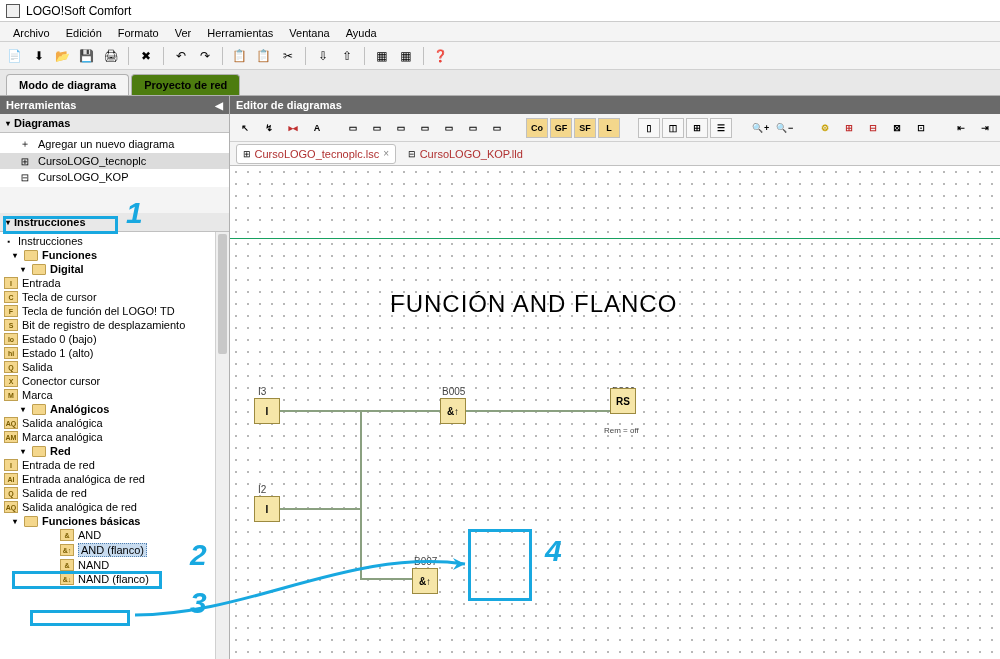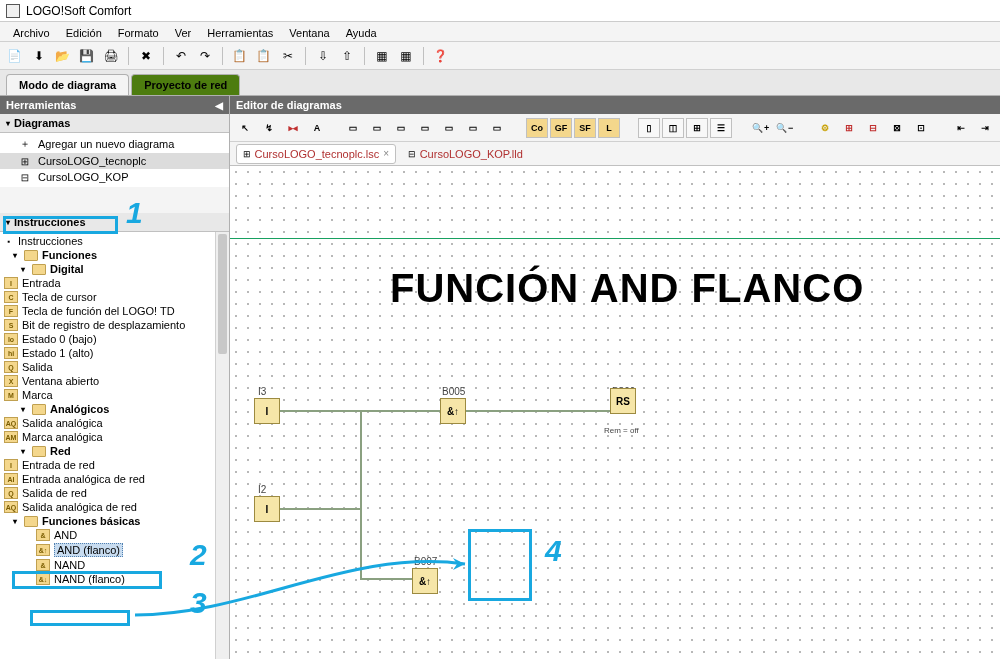--- a/index.html
+++ b/index.html
@@ -35,21 +35,21 @@
   .diag-item .ico { width: 14px; text-align: center; font-size: 10px; }
 
   .tree-wrap { flex: 1; background: #fff; overflow-y: auto; position: relative; }
   .tree { padding: 2px 0; }
   .tree-node { padding: 1px 4px; display: flex; align-items: center; gap: 4px; cursor: pointer; white-space: nowrap; }
   .tree-node.bold { font-weight: bold; }
   .tree-node .caret { width: 10px; font-size: 8px; text-align: center; }
   .tree-node .folder { width: 14px; height: 11px; background: #f4d78c; border: 1px solid #c0a050; border-radius: 1px; }
   .tree-node .badge { width: 14px; height: 12px; background: #f4d78c; border: 1px solid #c0a050; display: flex; align-items: center; justify-content: center; font-size: 7px; font-weight: bold; color: #7a5c00; }
   .indent-1 { padding-left: 18px; }
-  .indent-2 { padding-left: 36px; }
+  .indent-2 { padding-left: 36px; margin-left: 24px; }
   .indent-3 { }
   .tree-node.selected span.label { background: #c8dcf0; border: 1px dotted #5080b0; padding: 0 2px; }
 
   .editor { flex: 1; display: flex; flex-direction: column; background: #fff; }
   .editor-header { background: #6a6a6a; color: #fff; padding: 3px 6px; font-weight: bold; }
   .editor-toolbar { height: 28px; background: #f4f4f4; border-bottom: 1px solid #d0d0d0; display: flex; align-items: center; padding: 0 4px; gap: 2px; }
   .small-tool { width: 22px; height: 20px; border: 1px solid #c0c0c0; display: flex; align-items: center; justify-content: center; font-size: 9px; cursor: pointer; background: #f8f8f8; font-weight: bold; }
   .small-tool.yellow { background: #f4d78c; }
   .small-tool.plain { border-color: transparent; background: transparent; }
 
@@ -62,21 +62,21 @@
 
   .canvas { flex: 1; position: relative; overflow: hidden;
     background-color: #fff;
     background-image: radial-gradient(circle, #b8b8b8 0.8px, transparent 0.8px);
     background-size: 12px 12px;
   }
   .hline { position: absolute; left: 0; right: 0; height: 1px; background: #18a060; }
   .block { position: absolute; width: 26px; height: 26px; background: #f6e6a8; border: 1px solid #9c8a40; display:flex; align-items:center; justify-content:center; font-size: 10px; font-weight:bold; }
   .block-label { position: absolute; font-size: 10px; color: #444; }
   .wire { position: absolute; background: #8aa080; }
-  .big-title { position: absolute; font-size: 40px; font-weight: bold; color: #000; letter-spacing: 1px; }
+  .big-title { position: absolute; font-size: 24px; font-weight: normal; color: #000; letter-spacing: 1px; margin-top: 24px; }
 
   .annot-box { position: absolute; border: 3px solid #18a8e0; pointer-events: none; }
   .annot-num { position: absolute; color: #18a8e0; font-size: 30px; font-weight: bold; font-style: italic; pointer-events: none; }
   .annot-arrow { position: absolute; pointer-events: none; }
 
   .scrollbar-sim { position:absolute; right:0; top:0; bottom:0; width:14px; background:#efefef; border-left:1px solid #d0d0d0; }
   .scrollbar-sim .thumb { position:absolute; left:2px; right:2px; top:2px; height:120px; background:#c8c8c8; border-radius:2px; }
 </style>
 </head>
 <body>
@@ -199,21 +199,21 @@
         <div class="tree-node indent-3">
             <span class="badge">hi</span>
             <span class="label">Estado 1 (alto)</span>
           </div>
         <div class="tree-node indent-3">
             <span class="badge">Q</span>
             <span class="label">Salida</span>
           </div>
         <div class="tree-node indent-3">
             <span class="badge">X</span>
-            <span class="label">Ventana abierto</span>
+            <span class="label">Conector cursor</span>
           </div>
         <div class="tree-node indent-3">
             <span class="badge">M</span>
             <span class="label">Marca</span>
           </div>
 
         <div class="tree-node bold indent-1">
           <span class="caret">▾</span>
             <span class="folder"></span>
           <span class="label">Analógicos</span>

